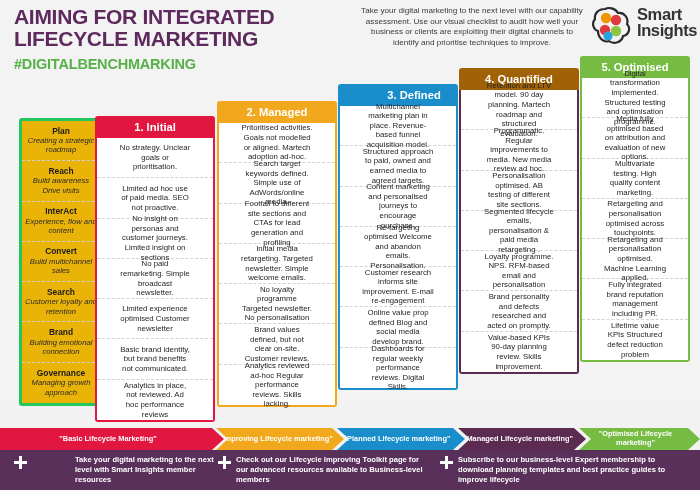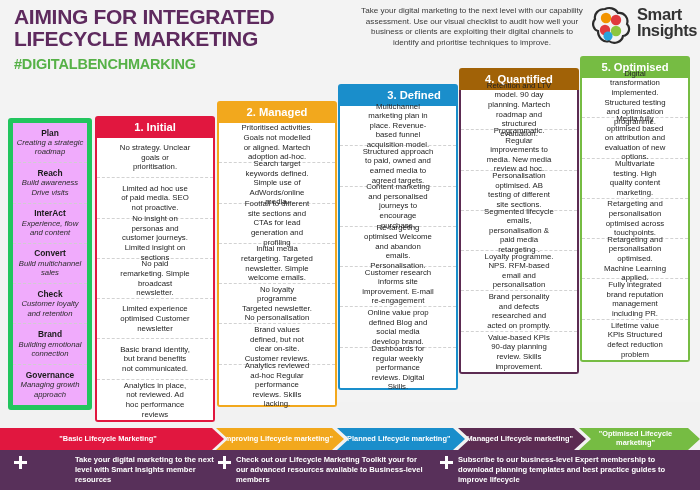--- a/index.html
+++ b/index.html
@@ -21,22 +21,22 @@
            font-size: 8.1px; line-height: 10.6px; color: #3a3a3a; }
 
   .logo-wrap { position: absolute; left: 592px; top: 6px; display: flex; gap: 5px; }
   .logo-mark { width: 40px; height: 40px; position: relative; }
   .logo-text { line-height: 16px; }
   .logo-text div { font-size: 16.5px; font-weight: bold; color: #333; letter-spacing: -0.4px; }
 
   
   .grid { position: absolute; left: 0; top: 56px; width: 700px; height: 372px; }
 
-  .labelcol { position: absolute; left: 8px; top: 62px; width: 84px; background: #f0abfc;
-              border: 5px solid #22c55e; border-radius: 3px; }
+  .labelcol { position: absolute; left: 19px; top: 62px; width: 84px; background: #eab308;
+              border: 3px solid #22c55e; border-radius: 3px; }
   .lab-cell { height: 40.3px; display: flex; flex-direction: column; align-items: center; justify-content: center;
               border-bottom: 1px dashed #cfcfcf; padding: 0 2px; }
   .lab-cell:last-child { border-bottom: none; }
   .lab-title { font-size: 8.4px; font-weight: bold; color: #1b1b1b; line-height: 9.6px; }
   .lab-sub { font-size: 7.7px; font-style: italic; color: #2b2b2b; line-height: 9.3px; text-align: center; }
 
   .col { position: absolute; width: 120px; }
   .col-head { height: 22px; display: flex; align-items: center; justify-content: center;
               color: #fff; font-size: 11.2px; font-weight: bold; border-radius: 3px 3px 0 0; }
   .col-body { background: #fff; border-left: 2px solid; border-right: 2px solid; border-bottom: 2px solid;
@@ -120,21 +120,21 @@
         </div>
         <div class="lab-cell">
           <div class="lab-title">InterAct</div>
           <div class="lab-sub">Experience, flow and content</div>
         </div>
         <div class="lab-cell">
           <div class="lab-title">Convert</div>
           <div class="lab-sub">Build multichannel sales</div>
         </div>
         <div class="lab-cell">
-          <div class="lab-title">Check</div>
+          <div class="lab-title">Search</div>
           <div class="lab-sub">Customer loyalty and retention</div>
         </div>
         <div class="lab-cell">
           <div class="lab-title">Brand</div>
           <div class="lab-sub">Building emotional connection</div>
         </div>
         <div class="lab-cell">
           <div class="lab-title">Governance</div>
           <div class="lab-sub">Managing growth approach</div>
         </div>
@@ -219,20 +219,20 @@
       </div>
     </div>
 
   <div class="footer" id="footer">
       <div class="fitem" id="fitem-0">
         <div class="plus"></div>
         <div class="ftxt">Take your digital marketing to the next level with Smart Insights member resources</div>
       </div>
       <div class="fitem" id="fitem-1">
         <div class="plus"></div>
-        <div class="ftxt">Check out our Lifecycle Marketing Toolkit your for our advanced resources available to Business-level members</div>
+        <div class="ftxt">Check out our Lifecycle Improving Toolkit page for our advanced resources available to Business-level members</div>
       </div>
       <div class="fitem" id="fitem-2">
         <div class="plus"></div>
         <div class="ftxt">Subscribe to our business-level Expert membership to download planning templates and best practice guides to improve lifecycle</div>
       </div>
     </div>
 </div>
 
 </body></html>

